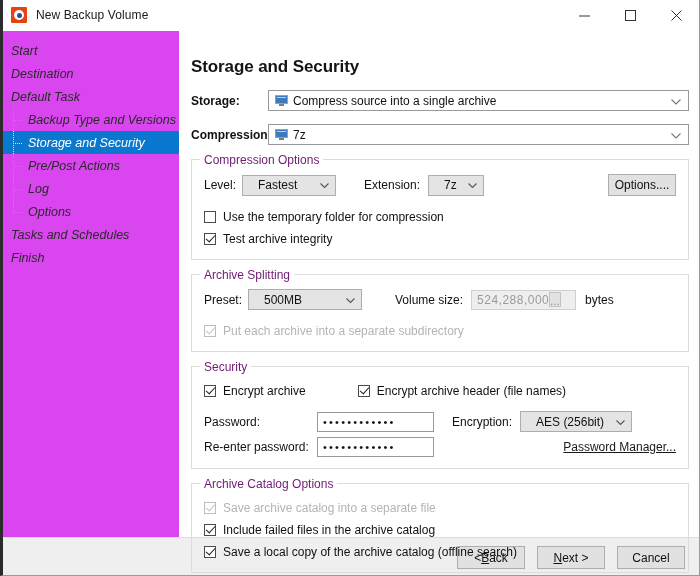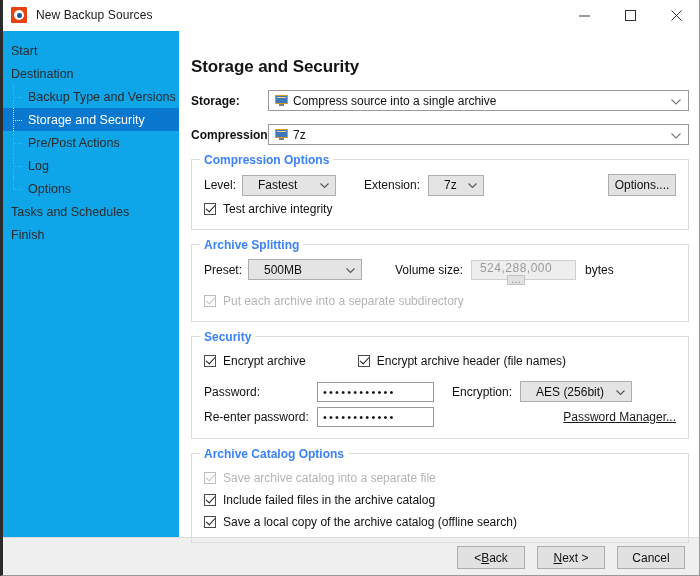--- a/index.html
+++ b/index.html
@@ -80,25 +80,26 @@
   }
   .win-btn svg { display: block; }
 
   
   .content {
     display: flex;
     height: 506px;
   }
   .sidebar {
     width: 176px;
-    background: #0ea5e9;
+    background: #d946ef;
     padding-top: 8px;
     box-sizing: border-box;
     flex: none;
     position: relative;
+    font-style: italic;
   }
   .nav-item {
     height: 23px;
     display: flex;
     align-items: center;
     font-size: 12.5px;
     color: #2a2a2a;
     position: relative;
     white-space: nowrap;
   }
@@ -217,22 +218,21 @@
     padding: 14px 12px 11px 12px;
     box-sizing: border-box;
   }
   .group > .group-title {
     position: absolute;
     top: -7px;
     left: 8px;
     background: #ffffff;
     padding: 0 4px;
     font-size: 12px;
-    color: #3b82f6;
-    font-weight: bold;
+    color: #701a75;
   }
   .row {
     display: flex;
     align-items: center;
   }
   .lbl {
     font-size: 12px;
     color: #111;
   }
   .sel {
@@ -306,21 +306,20 @@
     padding: 0 5px;
     color: #111;
     letter-spacing: 0.5px;
   }
   .tinput.disabled {
     background: #eeeeee;
     border-color: #d0d0d0;
     color: #9a9a9a;
     justify-content: space-between;
     padding-right: 20px;
-    flex-direction: column;
   }
   .ellipsis-btn {
     width: 18px; height: 15px;
     background: #e1e1e1;
     border: 1px solid #c2c2c2;
     box-sizing: border-box;
     font-size: 10px;
     color: #8c8c8c;
     display: flex;
     align-items: flex-end;
@@ -364,21 +363,21 @@
   }
   .ul { text-decoration: underline; }
 </style>
 </head>
 <body>
 
 <div class="window">
 
   <div class="titlebar">
     <div class="app-icon"></div>
-    <div class="title-text">New Backup Sources</div>
+    <div class="title-text">New Backup Volume</div>
     <div class="win-controls">
       <div class="win-btn">
         <svg width="11" height="11" viewBox="0 0 11 11">
             <line x1="0" y1="6" x2="11" y2="6" stroke="#333" stroke-width="1"></line>
           </svg>
       </div>
       <div class="win-btn">
         <svg width="11" height="11" viewBox="0 0 11 11">
             <rect x="0.5" y="0.5" width="10" height="10" fill="none" stroke="#333" stroke-width="1"></rect>
           </svg>
@@ -393,20 +392,23 @@
   </div>
 
   <div class="content">
 
     <div class="sidebar">
       <div class="nav-item top">
         <span>Start</span>
       </div>
       <div class="nav-item top">
         <span>Destination</span>
+      </div>
+      <div class="nav-item top">
+        <span>Default Task</span>
       </div>
       <div class="nav-item child">
         <span class="tree-line"></span>
         <span>Backup Type and Versions</span>
       </div>
       <div class="nav-item child selected">
         <span class="tree-line"></span>
         <span>Storage and Security</span>
       </div>
       <div class="nav-item child">
@@ -481,20 +483,24 @@
           <div class="sel" style="width:56px;margin-left:8px">
             <span>7z</span>
             <span class="chev">
               <svg width="9" height="6" viewBox="0 0 9 6">
                   <path d="M0.5 0.5 L4.5 4.5 L8.5 0.5" fill="none" stroke="#555" stroke-width="1.1"></path>
                 </svg>
             </span>
           </div>
           <div class="btn" style="margin-left:auto;width:68px">Options....</div>
         </div>
+        <div class="cb-row" style="margin-top:11px">
+          <span class="cbx"></span>
+          <span class="cb-label">Use the temporary folder for compression</span>
+        </div>
         <div class="cb-row" style="margin-top:3px">
           <span class="cbx checked"></span>
           <span class="cb-label">Test archive integrity</span>
         </div>
       </div>
 
       <div class="group">
         <div class="group-title">Archive Splitting</div>
         <div class="row">
           <div class="lbl" style="width:44px">Preset:</div>

